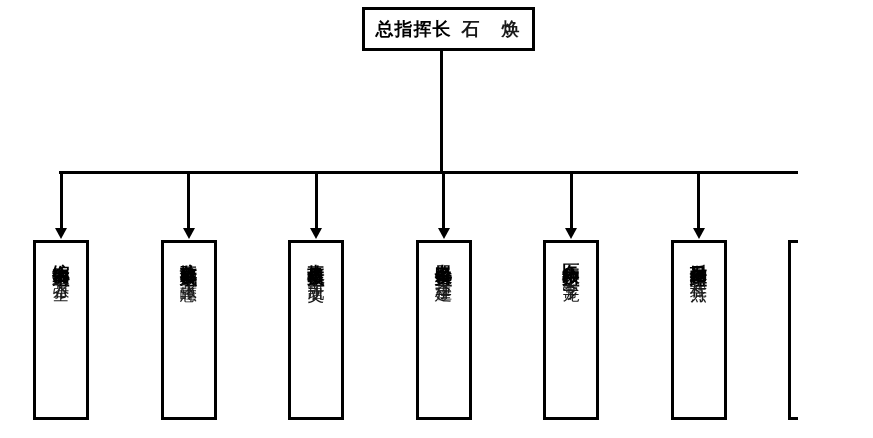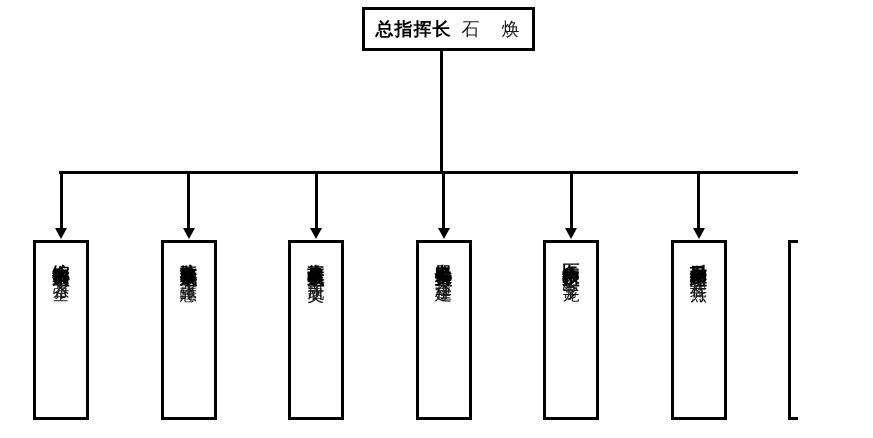--- a/index.html
+++ b/index.html
@@ -30,21 +30,21 @@
     align-items: center;
     justify-content: center;
     white-space: nowrap;
   }
   .root-title {
     font-weight: bold;
     font-size: 18px;
     letter-spacing: 1px;
   }
   .root-name {
-    font-weight: normal;
+    font-weight: bold;
     font-size: 18px;
     margin-left: 10px;
     letter-spacing: 2px;
     color: #1a1a1a;
   }
 
   
   .line {
     position: absolute;
     background: #000000;

